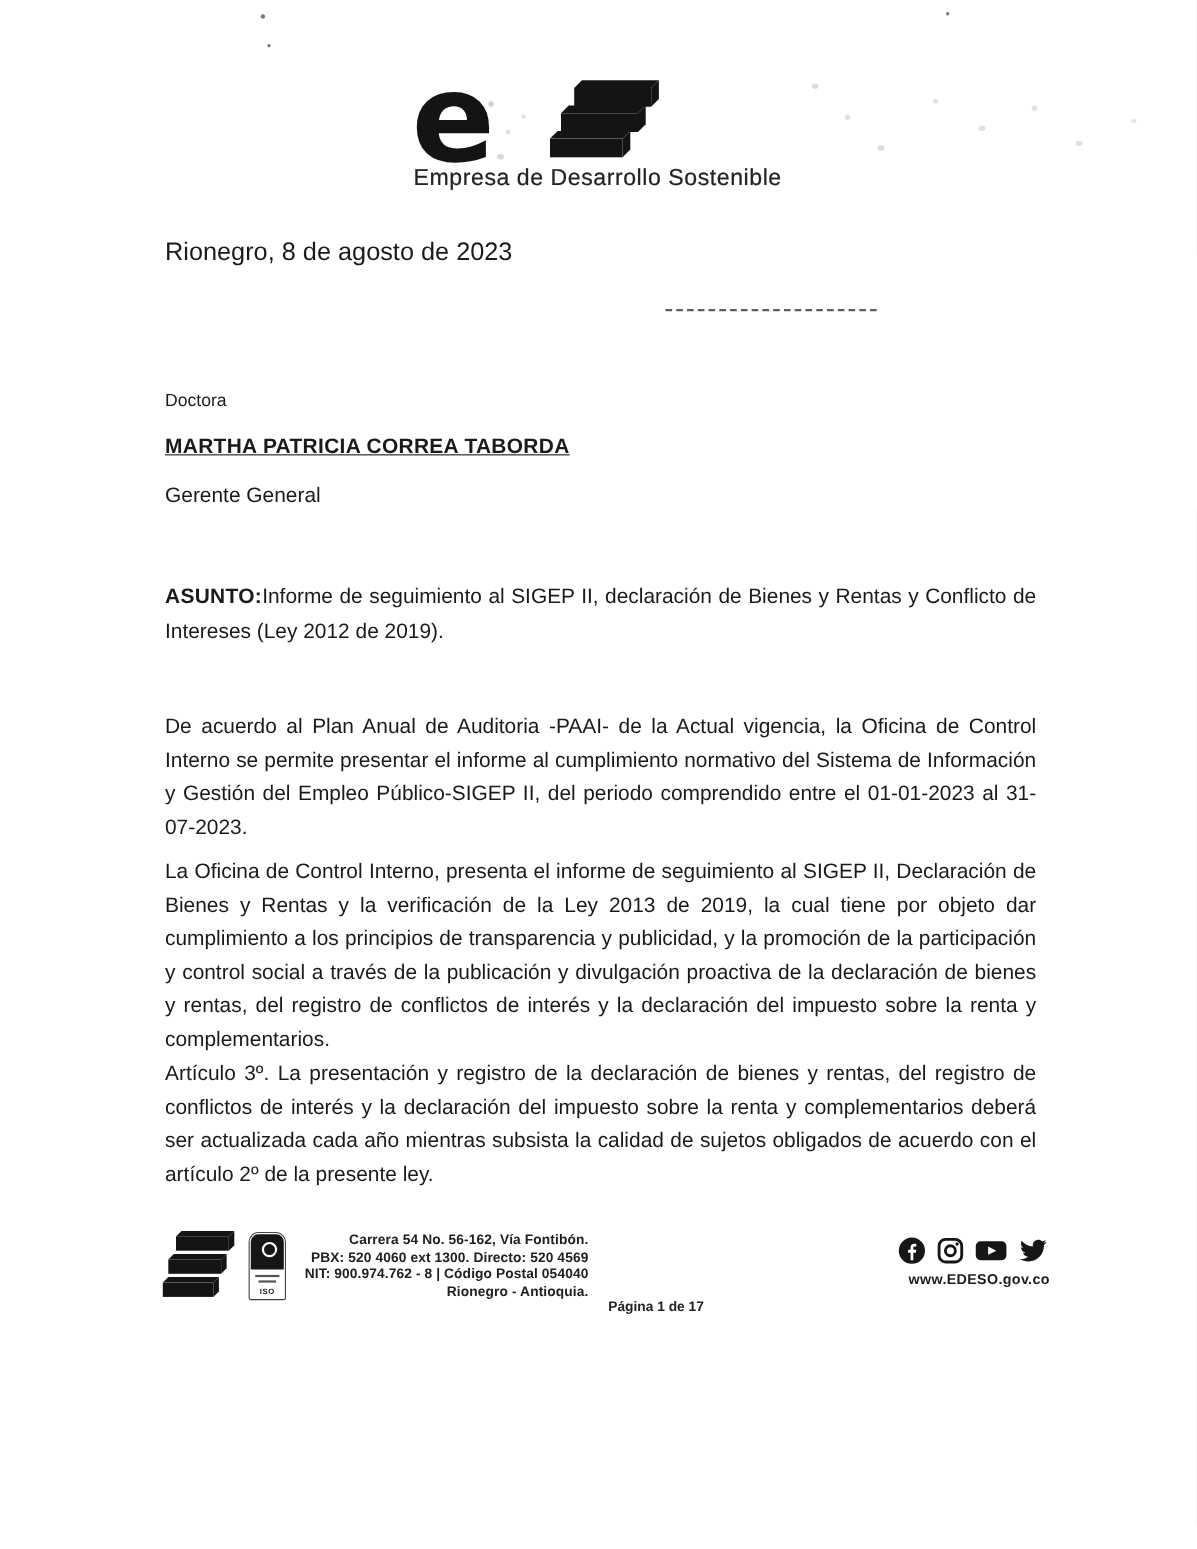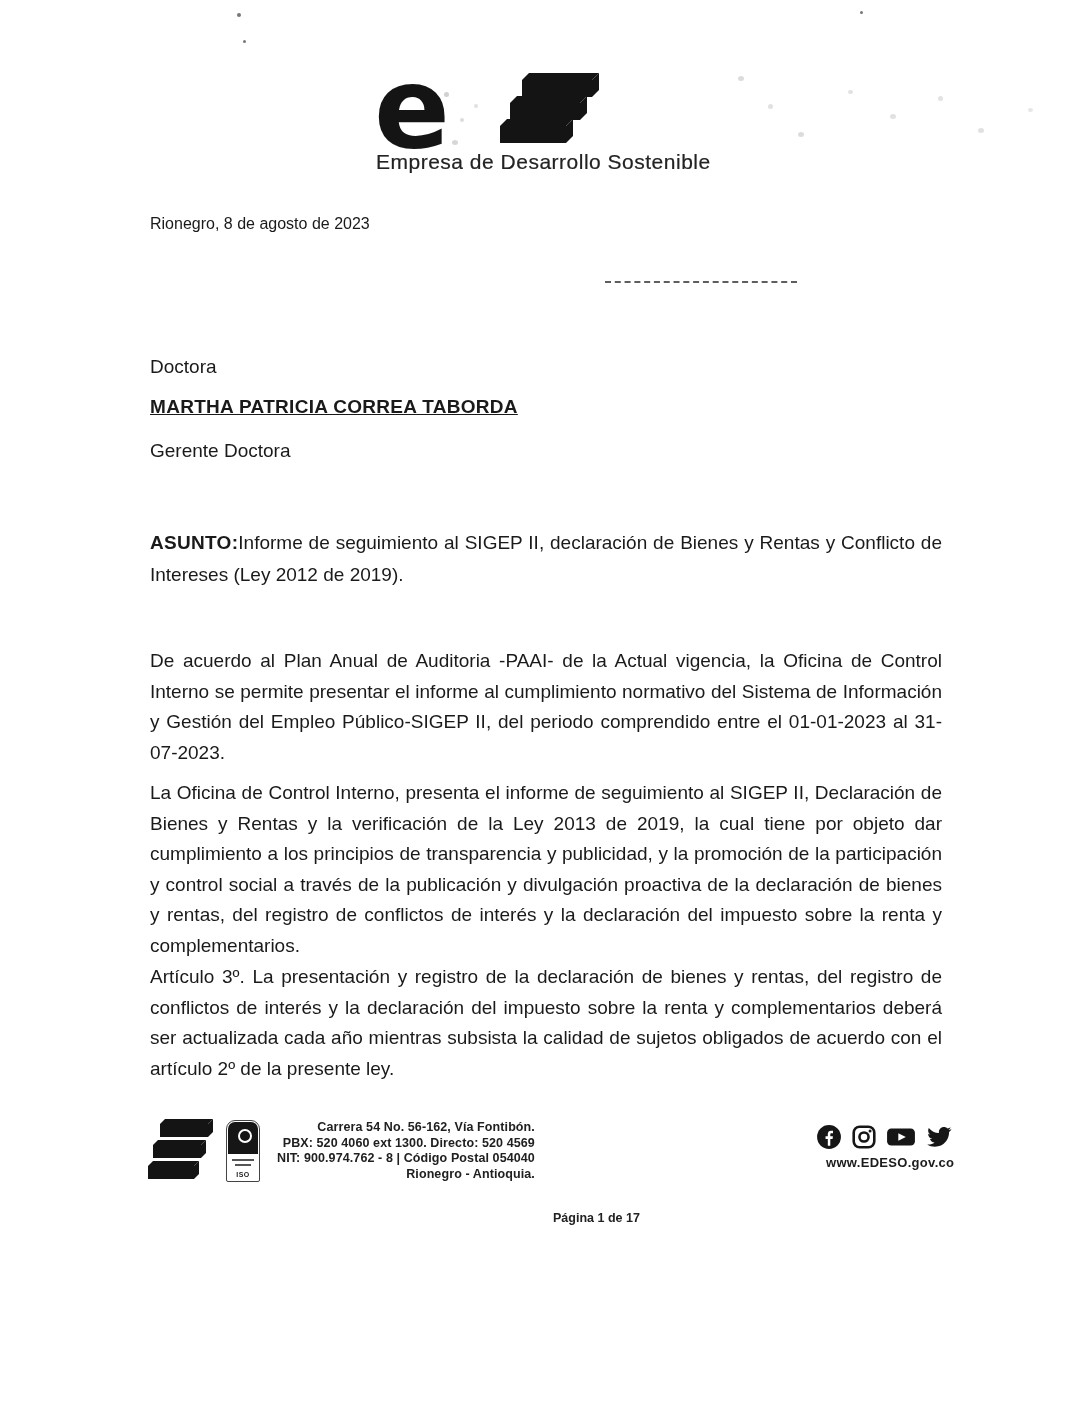--- a/index.html
+++ b/index.html
@@ -28,27 +28,27 @@
   .speck { position:absolute; background:#9a9a9a; border-radius:50%; }
   .logo-tagline {
     position:absolute; left:376px; top:150px;
     font-family:Liberation Sans, sans-serif;
     font-size:21px; color:#232323; letter-spacing:0.5px;
     -webkit-text-stroke:0.2px #232323;
   }
   
   .date-line {
     position:absolute; left:150px; top:215px;
-    font-size:16px;
+    font-size:23px;
   }
   .scan-dashes {
     position:absolute; left:605px; top:281px; width:192px; height:0;
     border-top:2px dashed rgba(40,40,40,0.75);
   }
-  .salutation { position:absolute; left:150px; top:356px; font-size:19px; }
+  .salutation { position:absolute; left:150px; top:356px; font-size:16px; }
   .recipient-name { position:absolute; left:150px; top:396px; font-size:19px; font-weight:bold; letter-spacing:0.3px;text-decoration:underline; }
   .recipient-title { position:absolute; left:150px; top:440px; font-size:19px; }
   .subject {
     position:absolute; left:150px; top:527px; width:792px;
     font-size:19px; line-height:32px; text-align:justify;
   }
   .subject b { margin-right:0; letter-spacing:0.3px; }
   .body-par {
     position:absolute; left:150px; width:792px; margin:0;
     font-size:19px; line-height:30.5px; text-align:justify;
@@ -82,21 +82,21 @@
     color:#202020; letter-spacing:0.1px;text-align:right;
   }
   .footer-social { position:absolute; left:816px; top:1124px; display:flex; gap:9px; }
   .footer-social svg { display:block; }
   .footer-website {
     position:absolute; left:826px; top:1155px;
     font-size:13px; font-weight:bold; color:#1c1c1c; letter-spacing:0.3px;
   }
   .page-number {
     position:absolute; left:553px; top:1181px;
-    font-size:12.5px; font-weight:bold; color:#222;margin-top:30px;
+    font-size:12.5px; font-weight:bold; color:#222;
   }
   .artifact-dot { position:absolute; background:#777; border-radius:50%; }
 </style>
 </head>
 <body>
 
 <div class="page">
 
   <div class="artifact-dot" style="left:237px; top:13px; width:4px; height:4px;"></div>
   <div class="artifact-dot" style="left:243px; top:40px; width:3px; height:3px;"></div>
@@ -134,21 +134,21 @@
   </svg>
 
   <div class="logo-tagline">Empresa de Desarrollo Sostenible</div>
 
   <div class="date-line">Rionegro, 8 de agosto de 2023</div>
 
   <div class="scan-dashes"></div>
 
   <div class="salutation">Doctora</div>
   <div class="recipient-name">MARTHA PATRICIA CORREA TABORDA</div>
-  <div class="recipient-title">Gerente Doctora</div>
+  <div class="recipient-title">Gerente General</div>
 
   <div class="subject"><b>ASUNTO:</b><span>Informe de seguimiento al SIGEP II, declaración de Bienes y Rentas y Conflicto de Intereses (Ley 2012 de 2019).</span></div>
 
   <p class="body-par par-1">De acuerdo al Plan Anual de Auditoria -PAAI- de la Actual vigencia, la Oficina de Control Interno se permite presentar el informe al cumplimiento normativo del Sistema de Información y Gestión del Empleo Público-SIGEP II, del periodo comprendido entre el 01-01-2023 al 31-07-2023.</p>
   <p class="body-par par-2">La Oficina de Control Interno, presenta el informe de seguimiento al SIGEP II, Declaración de Bienes y Rentas y la verificación de la Ley 2013 de 2019, la cual tiene por objeto dar cumplimiento a los principios de transparencia y publicidad, y la promoción de la participación y control social a través de la publicación y divulgación proactiva de la declaración de bienes y rentas, del registro de conflictos de interés y la declaración del impuesto sobre la renta y complementarios.</p>
   <p class="body-par par-3">Artículo 3º. La presentación y registro de la declaración de bienes y rentas, del registro de conflictos de interés y la declaración del impuesto sobre la renta y complementarios deberá ser actualizada cada año mientras subsista la calidad de sujetos obligados de acuerdo con el artículo 2º de la presente ley.</p>
 
   <svg class="footer-bars" width="76" height="78" viewBox="0 0 76 78">
     <g fill="#141414">
       <rect x="14" y="8" width="48" height="13"></rect>

